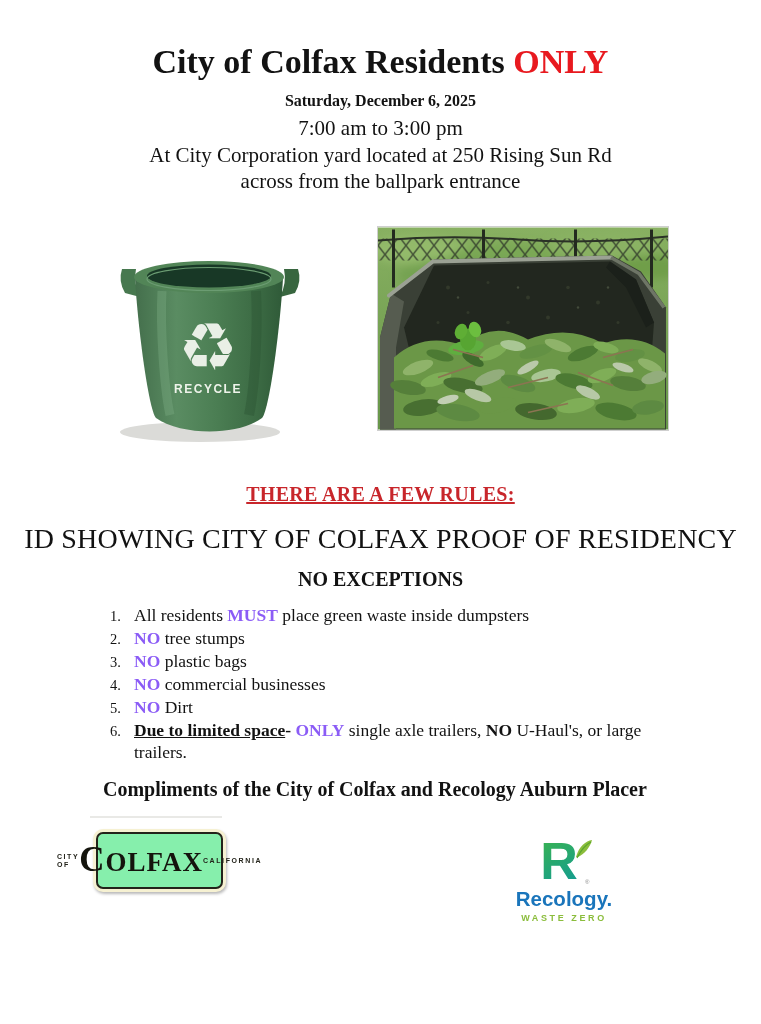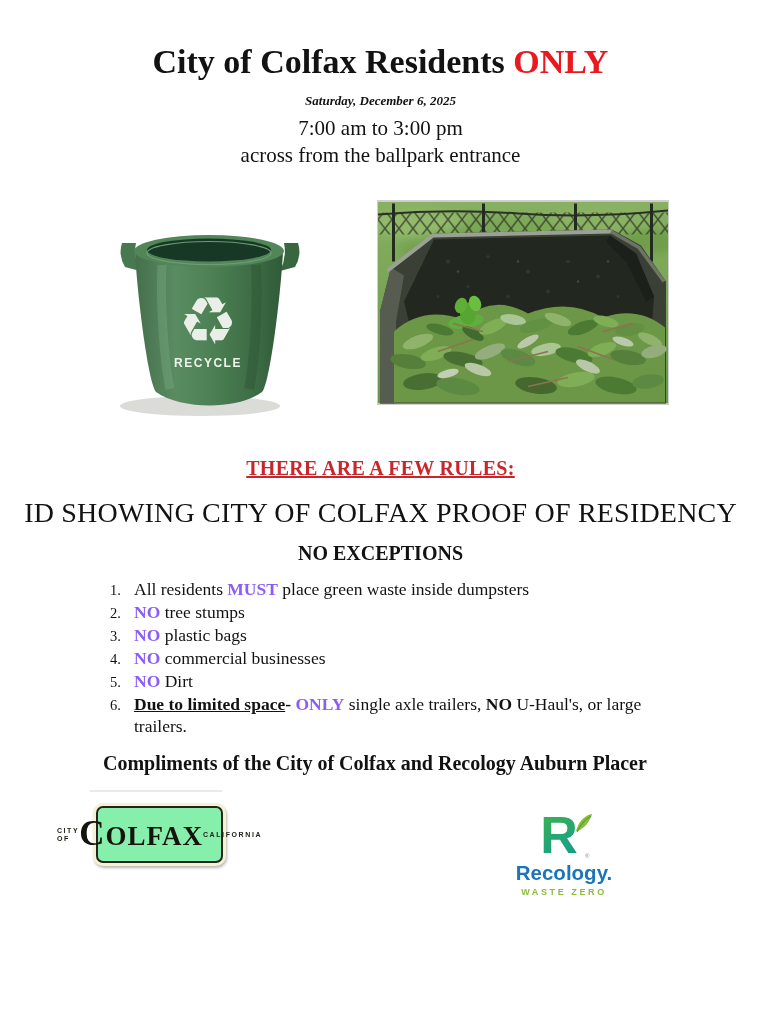--- a/index.html
+++ b/index.html
@@ -15,21 +15,21 @@
 
   
   .header { text-align:center; padding-top:40px; }
   .title {
     font-size:29px; font-weight:bold; margin:0; letter-spacing:.4px; line-height:34px;
   }
   .subtitle {
     font-size:34px; font-weight:bold; margin:2px 0 4px 0; line-height:40px;
   }
   .subtitle .only { color:#e8191f; }
-  .date-line { font-size:13px; font-weight:bold; margin:6px 0 2px 0; line-height:26px;font-style:italic; }
+  .date-line { font-size:16px; font-weight:bold; margin:6px 0 2px 0; line-height:26px; }
   .time-line { font-size:21px; margin:2px 8px; line-height:25px; }
   .loc-line  { font-size:21px; margin:1px 0; line-height:25px; }
 
   
   .figures { display:flex; align-items:flex-start; margin-top:33px; padding-left:104px; height:220px; }
   .bin-fig { width:212px; height:218px; }
   .dumpster-fig { width:290px; height:203px; margin-left:62px; outline:1px solid #cfcfcf; }
 
   
   .rules-heading {
@@ -88,20 +88,21 @@
 </style>
 </head>
 <body>
 
 <div class="flyer">
 
   <div class="header">
     <h2 class="subtitle"><span>City of Colfax Residents </span><span class="only">ONLY</span></h2>
     <p class="date-line">Saturday, December 6, 2025</p>
     <p class="time-line">7:00 am to 3:00 pm</p>
+    <p class="loc-line">At City Corporation yard located at 250 Rising Sun Rd</p>
     <p class="loc-line">across from the ballpark entrance</p>
   </div>
 
   <div class="figures">
 
     <div class="bin-fig">
       <svg width="212" height="218" viewBox="0 0 212 218">
         <defs>
           <linearGradient id="binGrad" x1="0" y1="0" x2="1" y2="0">
             <stop offset="0" stop-color="#446f4c"></stop>

